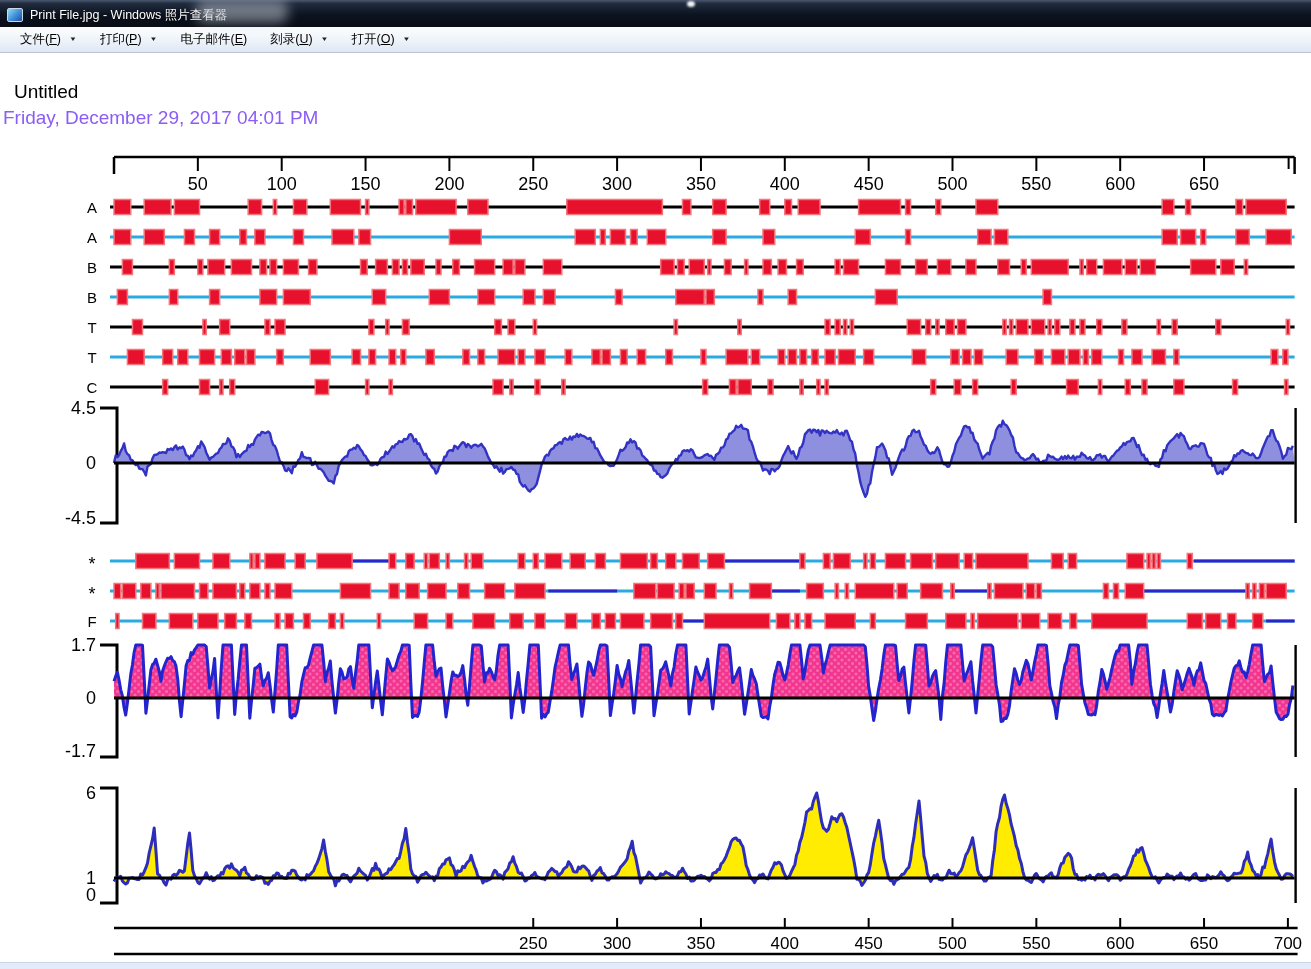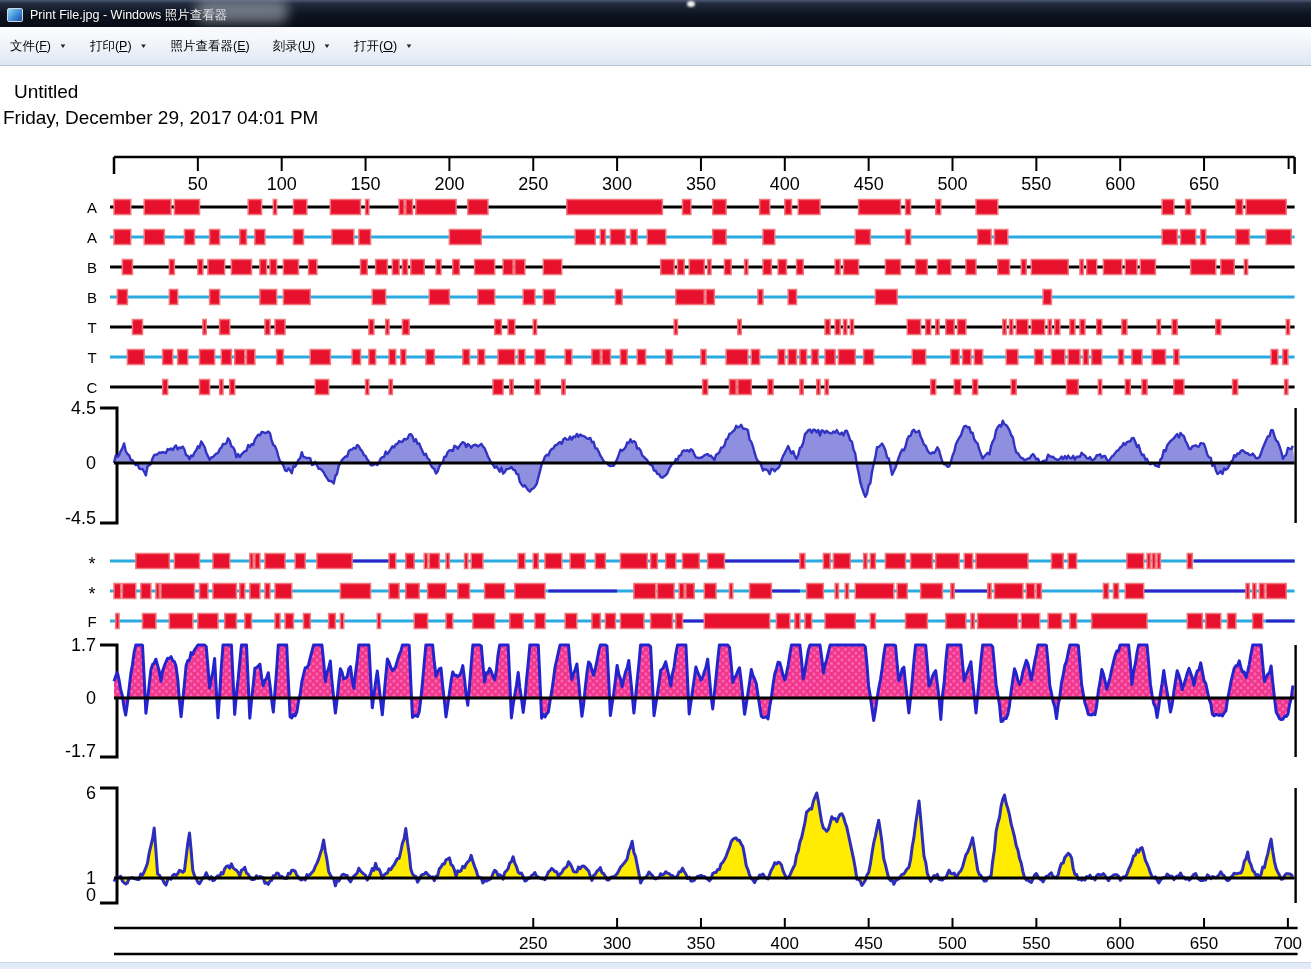--- a/index.html
+++ b/index.html
@@ -8,29 +8,29 @@
   .titlebar{position:absolute;left:0;top:0;width:100%;height:30px;
     background:linear-gradient(#4a5870 0%,#202b3d 12%,#0d1421 48%,#060a12 100%);
     display:flex;align-items:center;z-index:6}
   .win-icon{width:16px;height:14px;margin:0 7px 0 7px;border:1px solid #cfd8e6;border-radius:2px;
     background:linear-gradient(135deg,#8fdcf5 0%,#3e8cd8 55%,#1c4f9e 100%);flex:0 0 auto}
   .title-text{color:#fff;font-size:12.5px;text-shadow:0 1px 2px #000;white-space:nowrap}
   .artifact1{position:absolute;left:196px;top:0;width:92px;height:23px;background:rgba(188,195,205,.55);
     filter:blur(6px);border-radius:9px;z-index:7}
   .artifact2{position:absolute;left:687px;top:1px;width:8px;height:6px;background:rgba(255,255,255,.95);
     filter:blur(1px);border-radius:50%;z-index:7}
-  .menubar{position:absolute;left:0;top:27px;width:100%;height:39px;
+  .menubar{position:absolute;left:0;top:27px;width:100%;height:26px;
     background:linear-gradient(#fcfdfe,#eef3fa 55%,#dde7f3);
-    border-bottom:1px solid #b9c3d2;display:flex;align-items:center;padding-left:10px;
+    border-bottom:1px solid #b9c3d2;display:flex;align-items:center;padding-left:20px;
     z-index:6;font-size:12.5px;color:#000}
   .menu-item{display:flex;align-items:center;margin-right:23px}
   .m-label u{text-decoration:underline}
   .m-arrow{font-size:8px;color:#222;margin-left:8px;transform:scaleY(.75)}
   .doc-title{position:absolute;left:14px;top:81px;font-size:19px;color:#000;z-index:3}
-  .doc-date{position:absolute;left:3px;top:107px;font-size:19px;color:#000000;z-index:3}
+  .doc-date{position:absolute;left:3px;top:107px;font-size:19px;color:#8b5cf6;z-index:3}
   .bottom-strip{position:absolute;left:0;top:962px;width:100%;height:7px;background:#e3ebf8;
     border-top:1px solid #c9d6ec;z-index:4}
   svg#fig{position:absolute;left:0;top:0;z-index:1}
   svg text{font-family:"Liberation Sans","DejaVu Sans",sans-serif}
 </style>
 </head>
 <body>
 
 <div class="titlebar">
   <div class="win-icon"></div>
@@ -42,21 +42,21 @@
 <div class="menubar">
   <div class="menu-item">
     <span class="m-label"><span>文件(</span><u>F</u><span>)</span></span>
     <span class="m-arrow">▼</span>
   </div>
   <div class="menu-item">
     <span class="m-label"><span>打印(</span><u>P</u><span>)</span></span>
     <span class="m-arrow">▼</span>
   </div>
   <div class="menu-item">
-    <span class="m-label"><span>照片查看器(</span><u>E</u><span>)</span></span>
+    <span class="m-label"><span>电子邮件(</span><u>E</u><span>)</span></span>
   </div>
   <div class="menu-item">
     <span class="m-label"><span>刻录(</span><u>U</u><span>)</span></span>
     <span class="m-arrow">▼</span>
   </div>
   <div class="menu-item">
     <span class="m-label"><span>打开(</span><u>O</u><span>)</span></span>
     <span class="m-arrow">▼</span>
   </div>
 </div>

